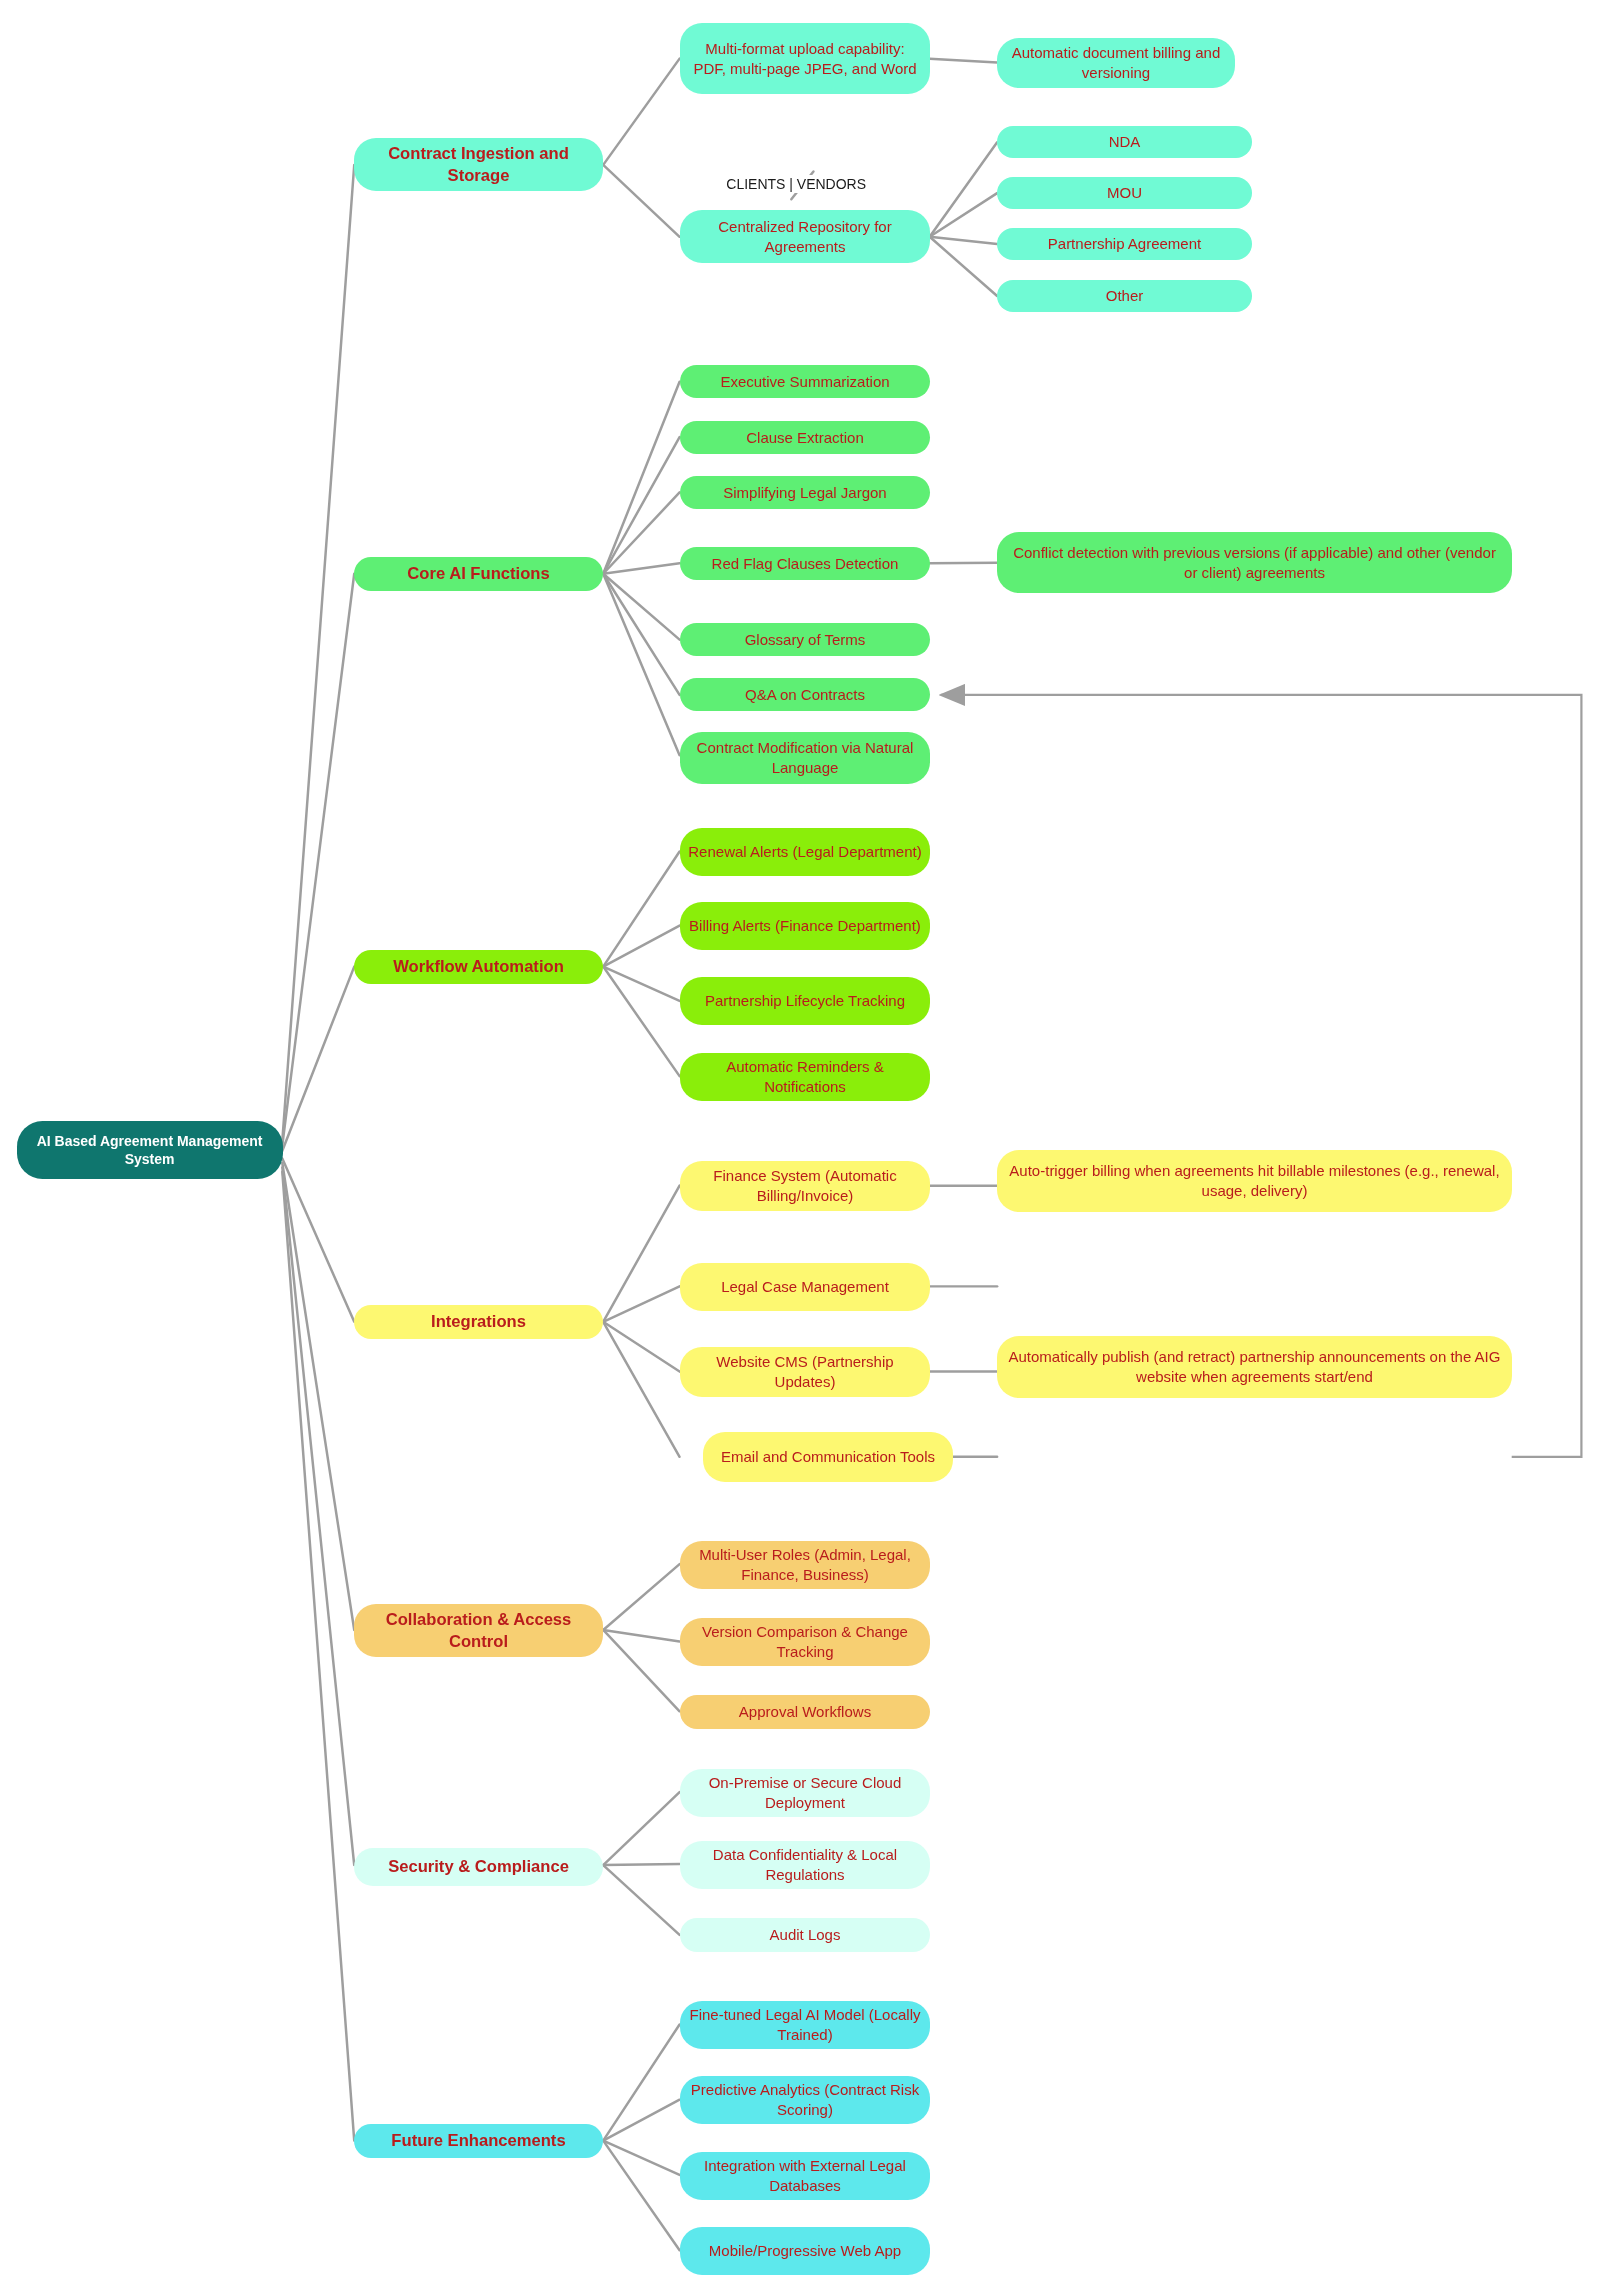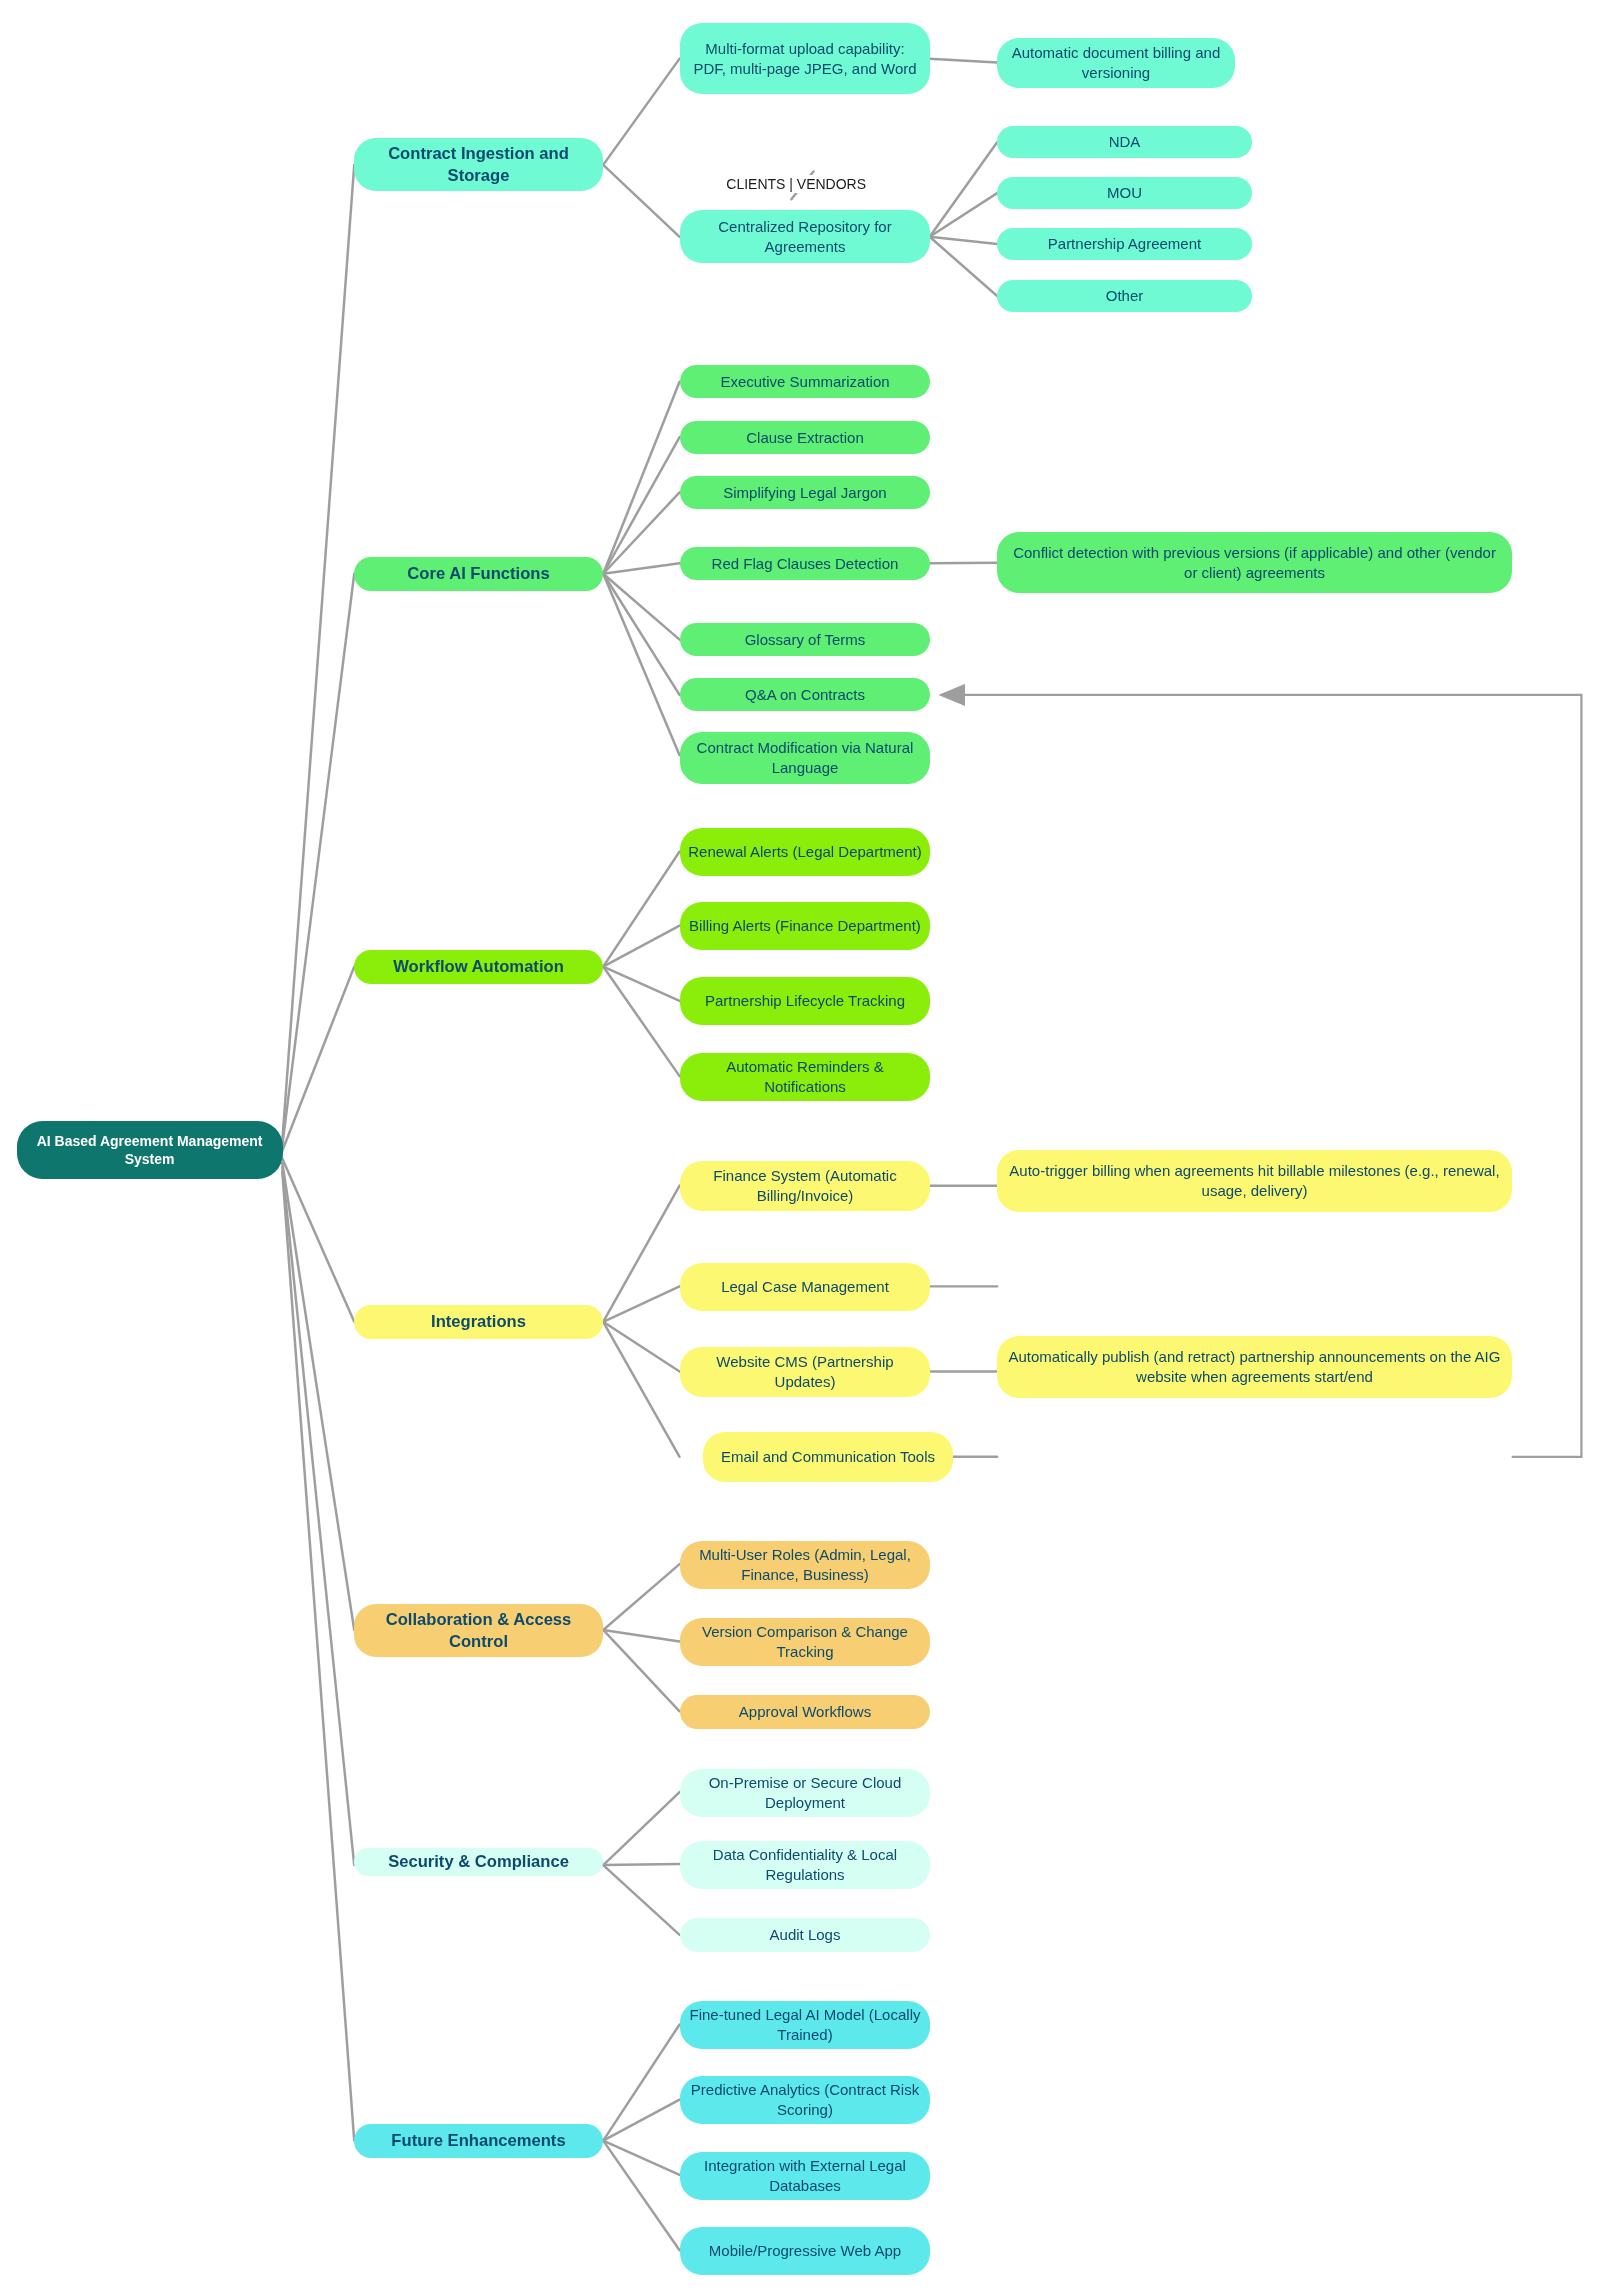--- a/index.html
+++ b/index.html
@@ -1,19 +1,19 @@
 <!DOCTYPE html>
 <html style="font-size:8.9px"><head>
 <meta charset="utf-8">
 <style>
   html,body{margin:0;padding:0;background:#ffffff;}
   body{font-family:"Liberation Sans",sans-serif;}
   #stage{position:relative;width:1607px;height:2295px;background:#ffffff;overflow:hidden;}
   #edges{position:absolute;left:0;top:0;width:1607px;height:2295px;pointer-events:none;}
-  .node{position:absolute;box-sizing:border-box;display:flex;align-items:center;justify-content:center;text-align:center;border-radius:22px;color:#0c4a6e;line-height:1.32;padding:3.3px 7.7px;}
+  .node{position:absolute;box-sizing:border-box;display:flex;align-items:center;justify-content:center;text-align:center;border-radius:22px;color:#b91c1c;line-height:1.32;padding:3.3px 7.7px;}
   .node.root{background:#0f766e;color:#ffffff;font-weight:bold;font-size:14px;border-radius:25.5px;line-height:1.3;}
   .node.branch{font-weight:bold;font-size:16.6px;}
   .node.leaf{font-size:15px;font-weight:normal;}
   .node.detail{font-size:15px;font-weight:normal;}
   .edge-label{position:absolute;font-size:14px;color:#1b1b1b;white-space:nowrap;background:#ffffff;padding:1.1px 3.3px;}
   .c-teal{background:#70fad4;}
   .c-green{background:#5eef74;}
   .c-lime{background:#8aee0a;}
   .c-yellow{background:#fdf871;}
   .c-orange{background:#f7cf72;}
@@ -125,21 +125,21 @@
   <div class="node leaf c-yellow" style="left:680px;top:1263px;width:250px;height:48px;">Legal Case Management</div>
   <div class="node leaf c-yellow" style="left:680px;top:1347px;width:250px;height:50px;">Website CMS (Partnership Updates)</div>
   <div class="node detail c-yellow" style="left:997px;top:1336px;width:515px;height:62px;">Automatically publish (and retract) partnership announcements on the AIG website when agreements start/end</div>
   <div class="node leaf c-yellow" style="left:703px;top:1432px;width:250px;height:50px;">Email and Communication Tools</div>
 
   <div class="node branch c-orange" style="left:354px;top:1604px;width:249px;height:53px;">Collaboration &amp; Access Control</div>
   <div class="node leaf c-orange" style="left:680px;top:1541px;width:250px;height:48px;">Multi-User Roles (Admin, Legal, Finance, Business)</div>
   <div class="node leaf c-orange" style="left:680px;top:1618px;width:250px;height:48px;">Version Comparison &amp; Change Tracking</div>
   <div class="node leaf c-orange" style="left:680px;top:1695px;width:250px;height:34px;">Approval Workflows</div>
 
-  <div class="node branch c-palecyan" style="left:354px;top:1848px;width:249px;height:28px;">Security &amp; Compliance</div>
+  <div class="node branch c-palecyan" style="left:354px;top:1848px;width:249px;height:38px;">Security &amp; Compliance</div>
   <div class="node leaf c-palecyan" style="left:680px;top:1769px;width:250px;height:48px;">On-Premise or Secure Cloud Deployment</div>
   <div class="node leaf c-palecyan" style="left:680px;top:1841px;width:250px;height:48px;">Data Confidentiality &amp; Local Regulations</div>
   <div class="node leaf c-palecyan" style="left:680px;top:1918px;width:250px;height:34px;">Audit Logs</div>
 
   <div class="node branch c-cyan" style="left:354px;top:2124px;width:249px;height:34px;">Future Enhancements</div>
   <div class="node leaf c-cyan" style="left:680px;top:2001px;width:250px;height:48px;">Fine-tuned Legal AI Model (Locally Trained)</div>
   <div class="node leaf c-cyan" style="left:680px;top:2076px;width:250px;height:48px;">Predictive Analytics (Contract Risk Scoring)</div>
   <div class="node leaf c-cyan" style="left:680px;top:2152px;width:250px;height:48px;">Integration with External Legal Databases</div>
   <div class="node leaf c-cyan" style="left:680px;top:2227px;width:250px;height:48px;">Mobile/Progressive Web App</div>
 

